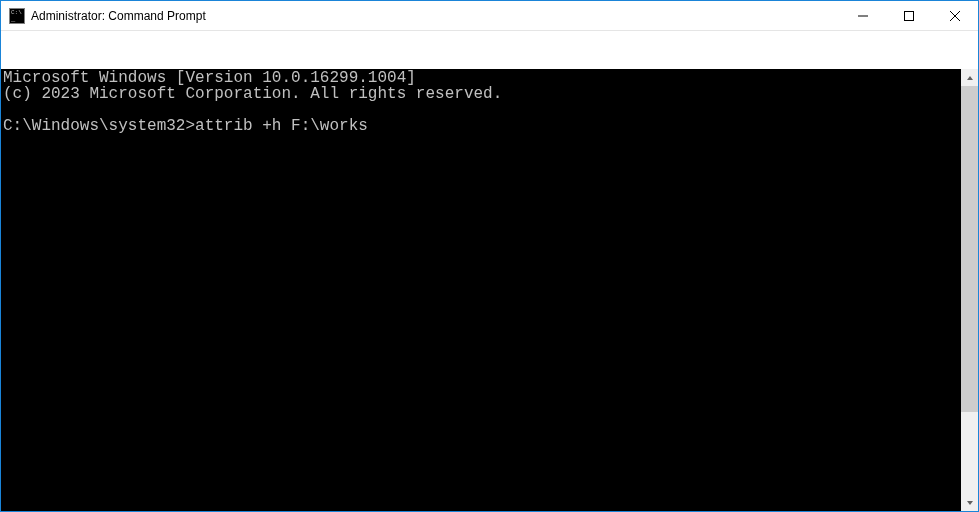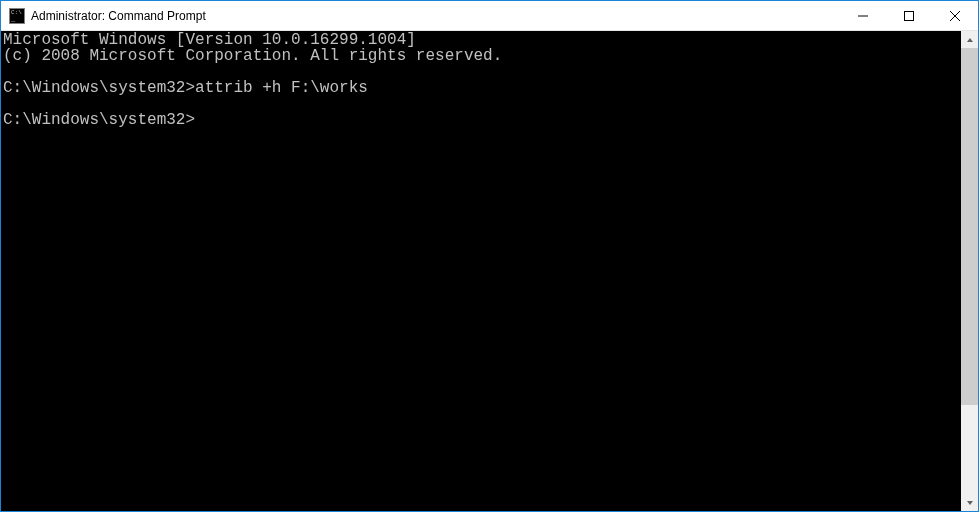--- a/index.html
+++ b/index.html
@@ -10,20 +10,21 @@
       font-family: "Segoe UI", Tahoma, sans-serif;
       overflow: hidden;
     }
     .window {
       width: 979px;
       height: 512px;
       border: 1px solid #1a84d8;
       display: flex;
       flex-direction: column;
       background: #ffffff;
+      gap: 38px;
     }
     .titlebar {
       height: 30px;
       background: #ffffff;
       display: flex;
       align-items: center;
       border-bottom: 1px solid #e5e5e5;
       flex-shrink: 0;
     }
     .titlebar-icon {
@@ -149,21 +150,21 @@
       </button>
       <button class="win-btn close" aria-label="Close">
         <svg viewBox="0 0 10 10">
             <line x1="0" y1="0" x2="10" y2="10" stroke="#000" stroke-width="1"></line>
             <line x1="10" y1="0" x2="0" y2="10" stroke="#000" stroke-width="1"></line>
           </svg>
       </button>
     </div>
   </div>
   <div class="client-area">
-    <div class="terminal" id="terminal"><div class="term-line">Microsoft Windows [Version 10.0.16299.1004]</div><div class="term-line">(c) 2008 Microsoft Corporation. All rights reserved.</div><div class="term-line"></div><div class="term-line">C:\Windows\system32&gt;attrib +h F:\works</div><div class="term-line"></div><div class="term-line">C:\Windows\system32&gt;</div></div>
+    <div class="terminal" id="terminal"><div class="term-line">Microsoft Windows [Version 10.0.16299.1004]</div><div class="term-line">(c) 2023 Microsoft Corporation. All rights reserved.</div><div class="term-line"></div><div class="term-line">C:\Windows\system32&gt;attrib +h F:\works</div><div class="term-line"></div></div>
     <div class="scrollbar">
       <div class="scroll-arrow">
         <svg viewBox="0 0 8 8">
             <polygon points="4,2 7,6 1,6" fill="#606060"></polygon>
           </svg>
       </div>
       <div class="scroll-track">
         <div class="scroll-thumb"></div>
       </div>
       <div class="scroll-arrow">

